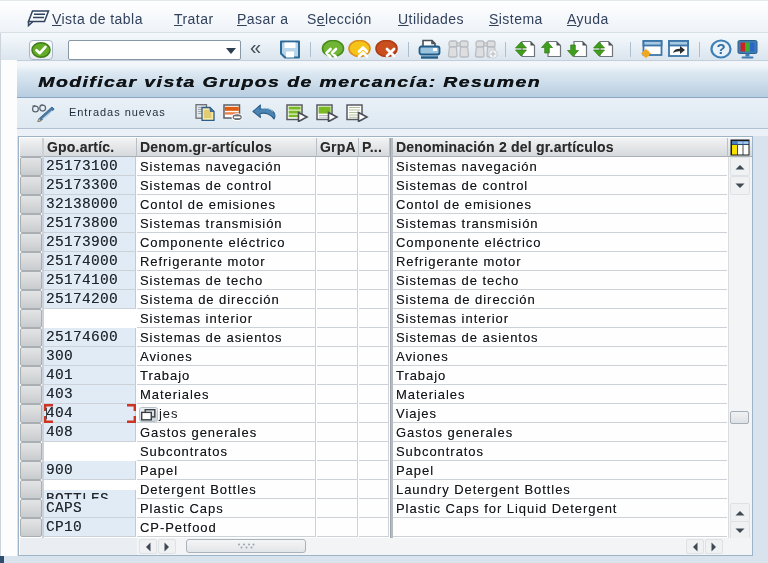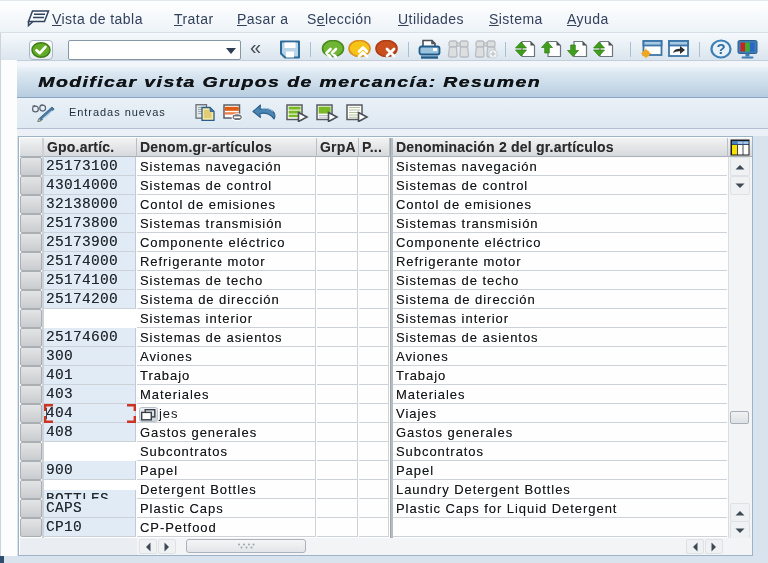--- a/index.html
+++ b/index.html
@@ -253,21 +253,21 @@
 </svg>
 <div class="abs" style="left:23px;top:1px;width:2px;height:400px;background:#ccd1d7;"></div>
 <div class="abs" style="left:371px;top:1px;width:3px;height:400px;background:#b7bcc1;border-left:1px solid #9da4ab;"></div>
 <div class="sel" style="top:20px;height:19px;"></div>
 <div class="c1" style="top:20px;height:19px;">25173100</div>
 <div class="c2 wc" style="top:20px;height:19px;">Sistemas navegación</div>
 <div class="c3 wc" style="top:20px;height:19px;"></div>
 <div class="c4 wc" style="top:20px;height:19px;"></div>
 <div class="c5 wc c5x" style="top:20px;height:19px;">Sistemas navegación</div>
 <div class="sel" style="top:39px;height:19px;"></div>
-<div class="c1" style="top:39px;height:19px;">43014000</div>
+<div class="c1" style="top:39px;height:19px;">25173300</div>
 <div class="c2 wc" style="top:39px;height:19px;">Sistemas de control</div>
 <div class="c3 wc" style="top:39px;height:19px;"></div>
 <div class="c4 wc" style="top:39px;height:19px;"></div>
 <div class="c5 wc c5x" style="top:39px;height:19px;">Sistemas de control</div>
 <div class="sel" style="top:58px;height:19px;"></div>
 <div class="c1" style="top:58px;height:19px;">32138000</div>
 <div class="c2 wc" style="top:58px;height:19px;">Contol de emisiones</div>
 <div class="c3 wc" style="top:58px;height:19px;"></div>
 <div class="c4 wc" style="top:58px;height:19px;"></div>
 <div class="c5 wc c5x" style="top:58px;height:19px;">Contol de emisiones</div>

